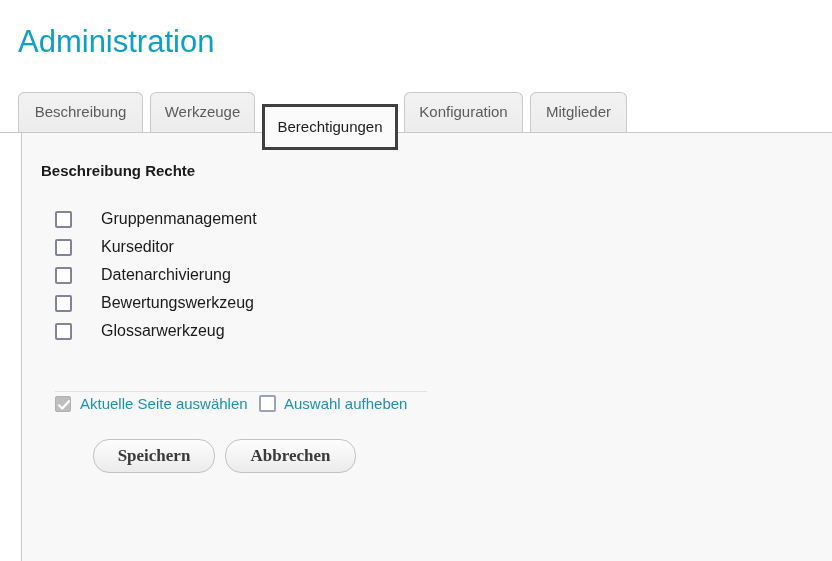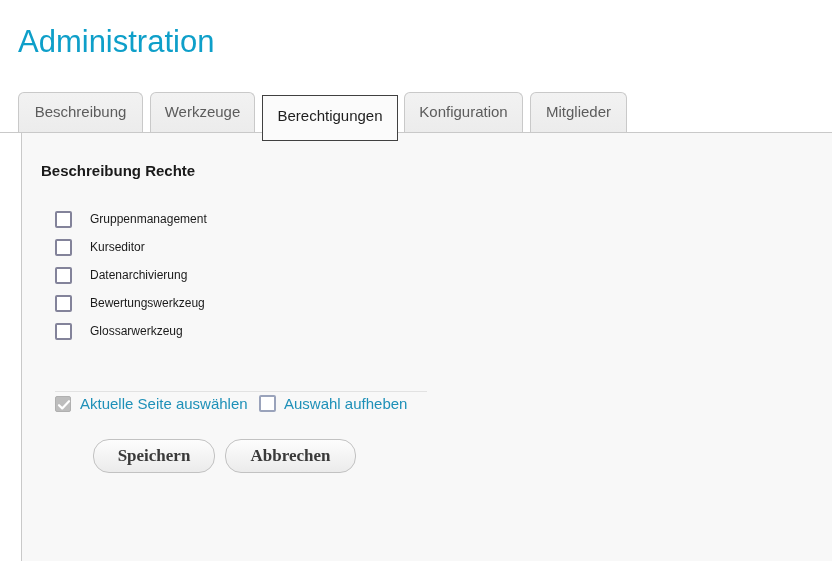--- a/index.html
+++ b/index.html
@@ -63,24 +63,24 @@
     color: #5c5c5c;
     font-size: 15px;
     line-height: 38px;
     text-align: center;
     white-space: nowrap;
     cursor: pointer;
     user-select: none;
   }
 
   .tab.active {
-    top: 7px;
+    top: 16px;
     height: 46px;
     background: #fbfbfb;
-    border: 1px solid #404040;
+    border: 3px solid #404040;
     border-radius: 0;
     color: #1e1e1e;
     line-height: 40px;
     z-index: 5;
   }
 
   .tab-0 { left: 18px;  width: 125px; }
   .tab-1 { left: 150px; width: 105px; }
   .tab-2 { left: 262px; width: 136px; }
   .tab-3 { left: 404px; width: 119px; }
@@ -132,22 +132,22 @@
     height: 17px;
     box-sizing: border-box;
     background: #ffffff;
     border: 2px solid #83839a;
     border-radius: 2px;
     cursor: pointer;
   }
 
   .perm-label {
     position: absolute;
-    left: 68px;
-    font-size: 12px;
+    left: 79px;
+    font-size: 16px;
     color: #1a1a1a;
     white-space: nowrap;
     line-height: 28px;
   }
 
   
   .divider {
     position: absolute;
     left: 33px;
     top: 258px;

